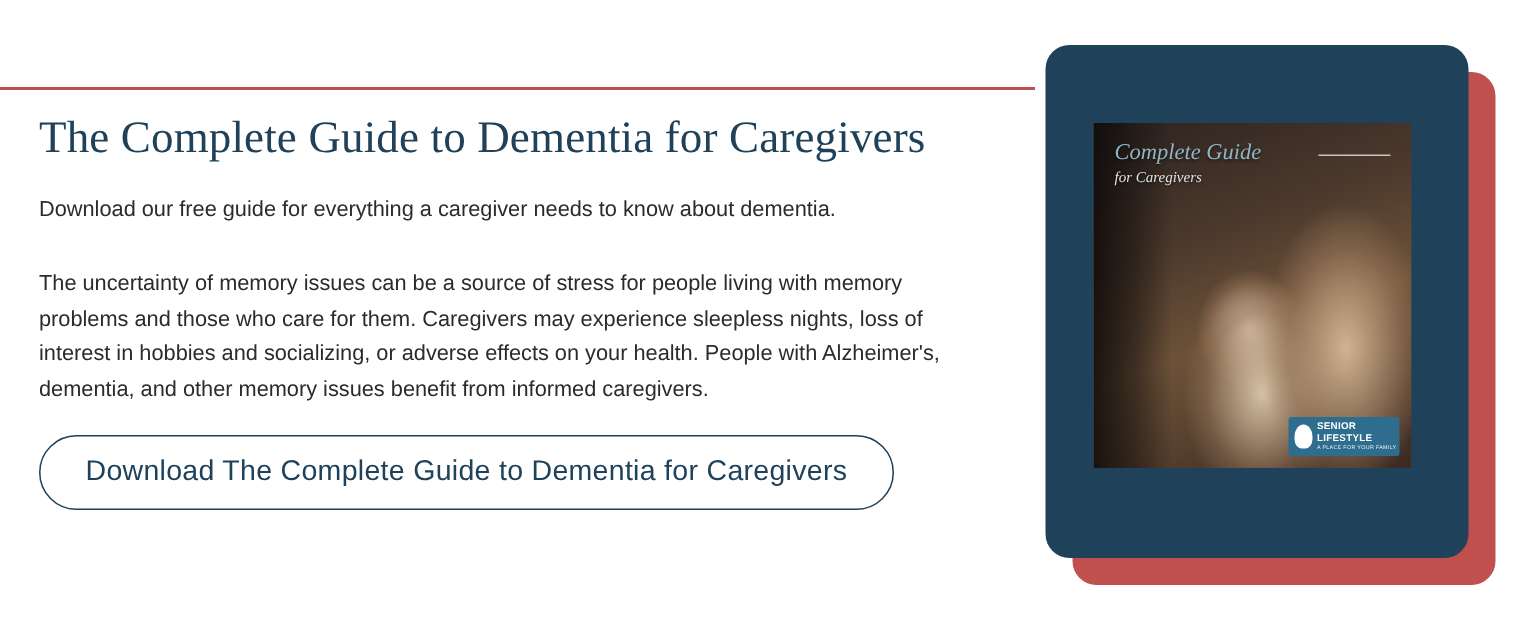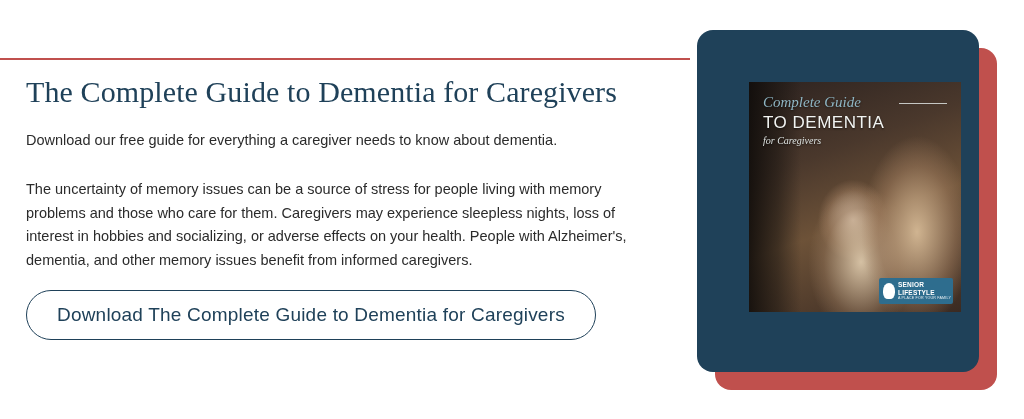--- a/index.html
+++ b/index.html
@@ -101,21 +101,21 @@
     top: 0;
     width: 282px;
     height: 342px;
     background: #1f4159;
     border-radius: 16px;
   }
 
   
   .cover {
     position: absolute;
-    left: 52px;
+    left: 32px;
     top: 52px;
     width: 212px;
     height: 230px;
     overflow: hidden;
     background: #404040;
   }
 
   
   .cover-photo {
     position: absolute;
@@ -222,21 +222,20 @@
   </div>
 
   <div class="card-wrap">
     <div class="card-shadow"></div>
     <div class="card">
       <div class="cover">
         <div class="cover-photo"></div>
         <div class="cover-title-block">
           <div class="cover-eyebrow">Complete Guide</div>
           <div class="cover-rule"></div>
-          <div class="cover-main">TO DEMENTIA</div>
           <div class="cover-sub">for Caregivers</div>
         </div>
         <div class="cover-logo">
           <div class="cover-logo-mark"></div>
           <div class="cover-logo-text">
             <div class="lg">SENIOR</div>
             <div class="lg">LIFESTYLE</div>
             <div class="sm">A PLACE FOR YOUR FAMILY</div>
           </div>
         </div>

